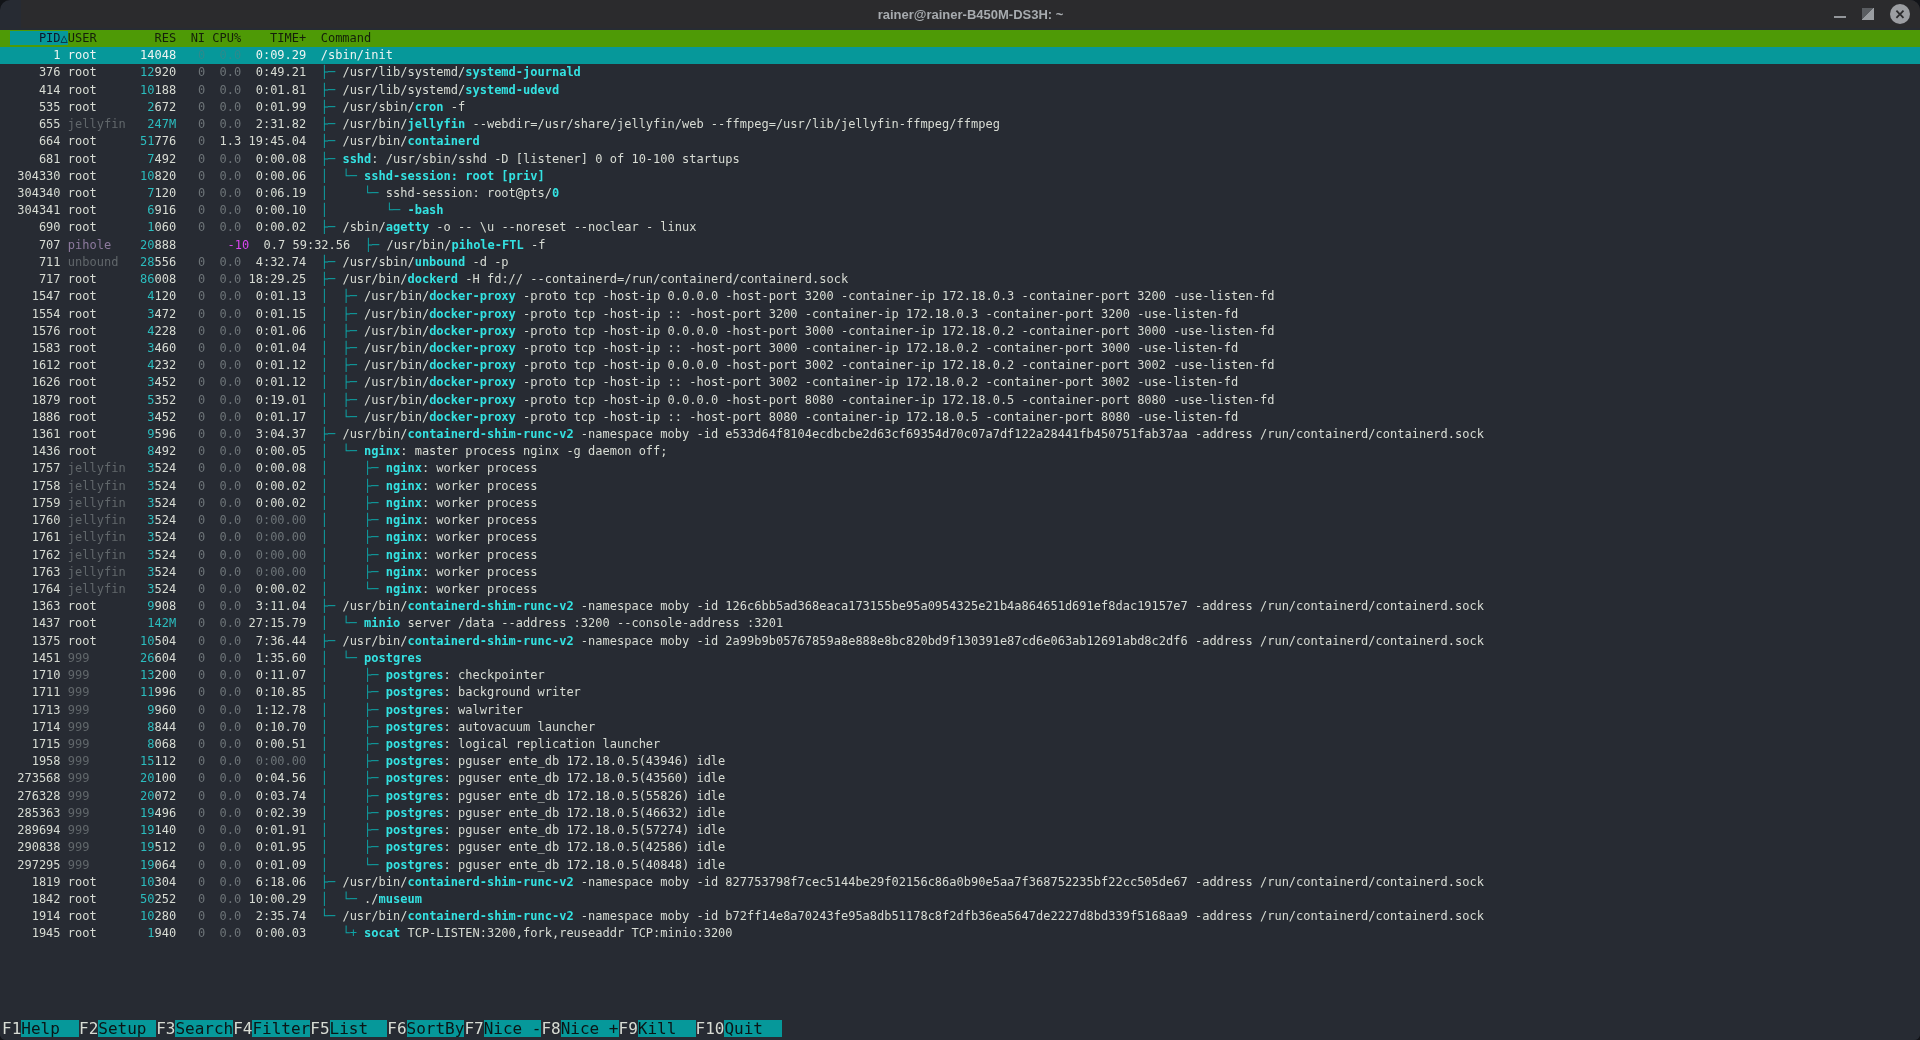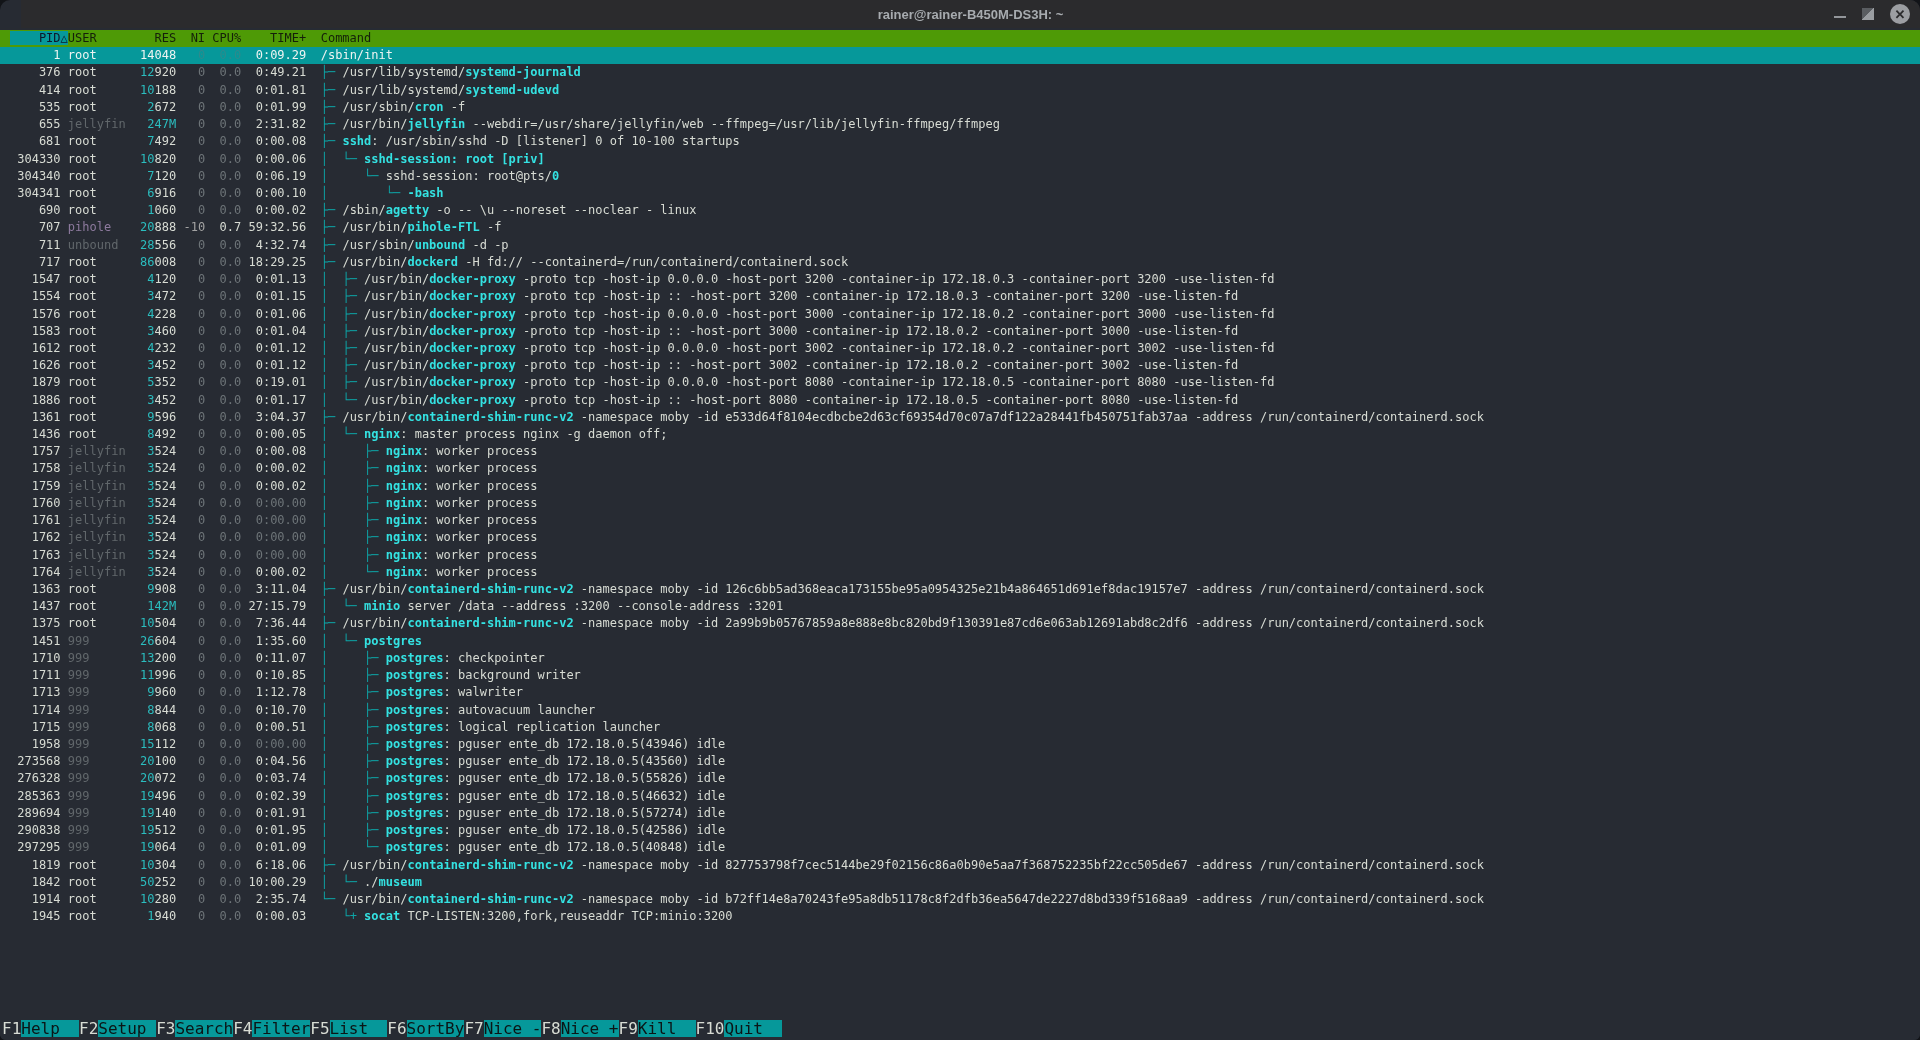--- a/index.html
+++ b/index.html
@@ -24,21 +24,21 @@
   .sortcol{background:#06989a;color:#0f172a;}
   .sel{background:#06989a;}
   
   .w{color:#d8dcd4;}
   .g{color:#6d7478;}
   .ug{color:#61676b;}
   .up{color:#8d7a9e;}
   .cy{color:#34e2e2;font-weight:bold;}
   .mh{color:#2bbdbf;}
   .tree{color:#0da5a7;}
-  .r{color:#a3a3a3;}
+  .r{color:#d946ef;margin-left:44px;}
   .sel .w,.sel .mh,.sel .cy{color:#eef4f2;font-weight:normal;}
   .sel .g,.sel .ug{color:#2e8a8c;}
   
   .fnbar{position:absolute;left:0;right:0;bottom:3px;height:17px;display:flex;
          font-size:16px;line-height:17px;padding-left:2px;}
   .fnitem{display:flex;}
   .fnkey{color:#d8dcd4;white-space:pre;}
   .fnlabel{color:#0b1516;background:#06989a;white-space:pre;width:6ch;}
 </style>
 </head>
@@ -57,20 +57,21 @@
     </div>
 
     <div class="term">
       <div class="line hdr"><span class="hcol sortcol">    PID△</span><span class="hcol">USER     </span><span class="hcol">   RES</span><span class="hcol">  NI</span><span class="hcol"> CPU%</span><span class="hcol">    TIME+</span><span class="hcol">  Command</span></div>
       <div>
           <div class="line sel"><span class="w">      1</span><span class="w"> </span><span class="w">root     </span><span class="mh"> 14</span><span class="w">048</span><span class="g">   0</span><span class="g">  0.0</span><span class="w">  0:09.29</span><span class="w">  </span><span class="w">/sbin/init</span></div>
           <div class="line"><span class="w">    376</span><span class="w"> </span><span class="w">root     </span><span class="mh"> 12</span><span class="w">920</span><span class="g">   0</span><span class="g">  0.0</span><span class="w">  0:49.21</span><span class="w">  </span><span class="tree">├─ </span><span class="w">/usr/lib/systemd/</span><span class="cy">systemd-journald</span></div>
           <div class="line"><span class="w">    414</span><span class="w"> </span><span class="w">root     </span><span class="mh"> 10</span><span class="w">188</span><span class="g">   0</span><span class="g">  0.0</span><span class="w">  0:01.81</span><span class="w">  </span><span class="tree">├─ </span><span class="w">/usr/lib/systemd/</span><span class="cy">systemd-udevd</span></div>
           <div class="line"><span class="w">    535</span><span class="w"> </span><span class="w">root     </span><span class="mh">  2</span><span class="w">672</span><span class="g">   0</span><span class="g">  0.0</span><span class="w">  0:01.99</span><span class="w">  </span><span class="tree">├─ </span><span class="w">/usr/sbin/</span><span class="cy">cron</span><span class="w"> -f</span></div>
           <div class="line"><span class="w">    655</span><span class="w"> </span><span class="ug">jellyfin </span><span class="mh">  247M</span><span class="g">   0</span><span class="g">  0.0</span><span class="w">  2:31.82</span><span class="w">  </span><span class="tree">├─ </span><span class="w">/usr/bin/</span><span class="cy">jellyfin</span><span class="w"> --webdir=/usr/share/jellyfin/web --ffmpeg=/usr/lib/jellyfin-ffmpeg/ffmpeg</span></div>
+          <div class="line"><span class="w">    664</span><span class="w"> </span><span class="w">root     </span><span class="mh"> 51</span><span class="w">776</span><span class="g">   0</span><span class="w">  1.3</span><span class="w"> 19:45.04</span><span class="w">  </span><span class="tree">├─ </span><span class="w">/usr/bin/</span><span class="cy">containerd</span></div>
           <div class="line"><span class="w">    681</span><span class="w"> </span><span class="w">root     </span><span class="mh">  7</span><span class="w">492</span><span class="g">   0</span><span class="g">  0.0</span><span class="w">  0:00.08</span><span class="w">  </span><span class="tree">├─ </span><span class="cy">sshd</span><span class="w">: /usr/sbin/sshd -D [listener] 0 of 10-100 startups</span></div>
           <div class="line"><span class="w"> 304330</span><span class="w"> </span><span class="w">root     </span><span class="mh"> 10</span><span class="w">820</span><span class="g">   0</span><span class="g">  0.0</span><span class="w">  0:00.06</span><span class="w">  </span><span class="tree">│  └─ </span><span class="cy">sshd-session: root [priv]</span></div>
           <div class="line"><span class="w"> 304340</span><span class="w"> </span><span class="w">root     </span><span class="mh">  7</span><span class="w">120</span><span class="g">   0</span><span class="g">  0.0</span><span class="w">  0:06.19</span><span class="w">  </span><span class="tree">│     └─ </span><span class="w">sshd-session: root@pts/</span><span class="cy">0</span></div>
           <div class="line"><span class="w"> 304341</span><span class="w"> </span><span class="w">root     </span><span class="mh">  6</span><span class="w">916</span><span class="g">   0</span><span class="g">  0.0</span><span class="w">  0:00.10</span><span class="w">  </span><span class="tree">│        └─ </span><span class="cy">-bash</span></div>
           <div class="line"><span class="w">    690</span><span class="w"> </span><span class="w">root     </span><span class="mh">  1</span><span class="w">060</span><span class="g">   0</span><span class="g">  0.0</span><span class="w">  0:00.02</span><span class="w">  </span><span class="tree">├─ </span><span class="w">/sbin/</span><span class="cy">agetty</span><span class="w"> -o -- \u --noreset --noclear - linux</span></div>
           <div class="line"><span class="w">    707</span><span class="w"> </span><span class="up">pihole   </span><span class="mh"> 20</span><span class="w">888</span><span class="r"> -10</span><span class="w">  0.7</span><span class="w"> 59:32.56</span><span class="w">  </span><span class="tree">├─ </span><span class="w">/usr/bin/</span><span class="cy">pihole-FTL</span><span class="w"> -f</span></div>
           <div class="line"><span class="w">    711</span><span class="w"> </span><span class="ug">unbound  </span><span class="mh"> 28</span><span class="w">556</span><span class="g">   0</span><span class="g">  0.0</span><span class="w">  4:32.74</span><span class="w">  </span><span class="tree">├─ </span><span class="w">/usr/sbin/</span><span class="cy">unbound</span><span class="w"> -d -p</span></div>
           <div class="line"><span class="w">    717</span><span class="w"> </span><span class="w">root     </span><span class="mh"> 86</span><span class="w">008</span><span class="g">   0</span><span class="g">  0.0</span><span class="w"> 18:29.25</span><span class="w">  </span><span class="tree">├─ </span><span class="w">/usr/bin/</span><span class="cy">dockerd</span><span class="w"> -H fd:// --containerd=/run/containerd/containerd.sock</span></div>
           <div class="line"><span class="w">   1547</span><span class="w"> </span><span class="w">root     </span><span class="mh">  4</span><span class="w">120</span><span class="g">   0</span><span class="g">  0.0</span><span class="w">  0:01.13</span><span class="w">  </span><span class="tree">│  ├─ </span><span class="w">/usr/bin/</span><span class="cy">docker-proxy</span><span class="w"> -proto tcp -host-ip 0.0.0.0 -host-port 3200 -container-ip 172.18.0.3 -container-port 3200 -use-listen-fd</span></div>
           <div class="line"><span class="w">   1554</span><span class="w"> </span><span class="w">root     </span><span class="mh">  3</span><span class="w">472</span><span class="g">   0</span><span class="g">  0.0</span><span class="w">  0:01.15</span><span class="w">  </span><span class="tree">│  ├─ </span><span class="w">/usr/bin/</span><span class="cy">docker-proxy</span><span class="w"> -proto tcp -host-ip :: -host-port 3200 -container-ip 172.18.0.3 -container-port 3200 -use-listen-fd</span></div>

